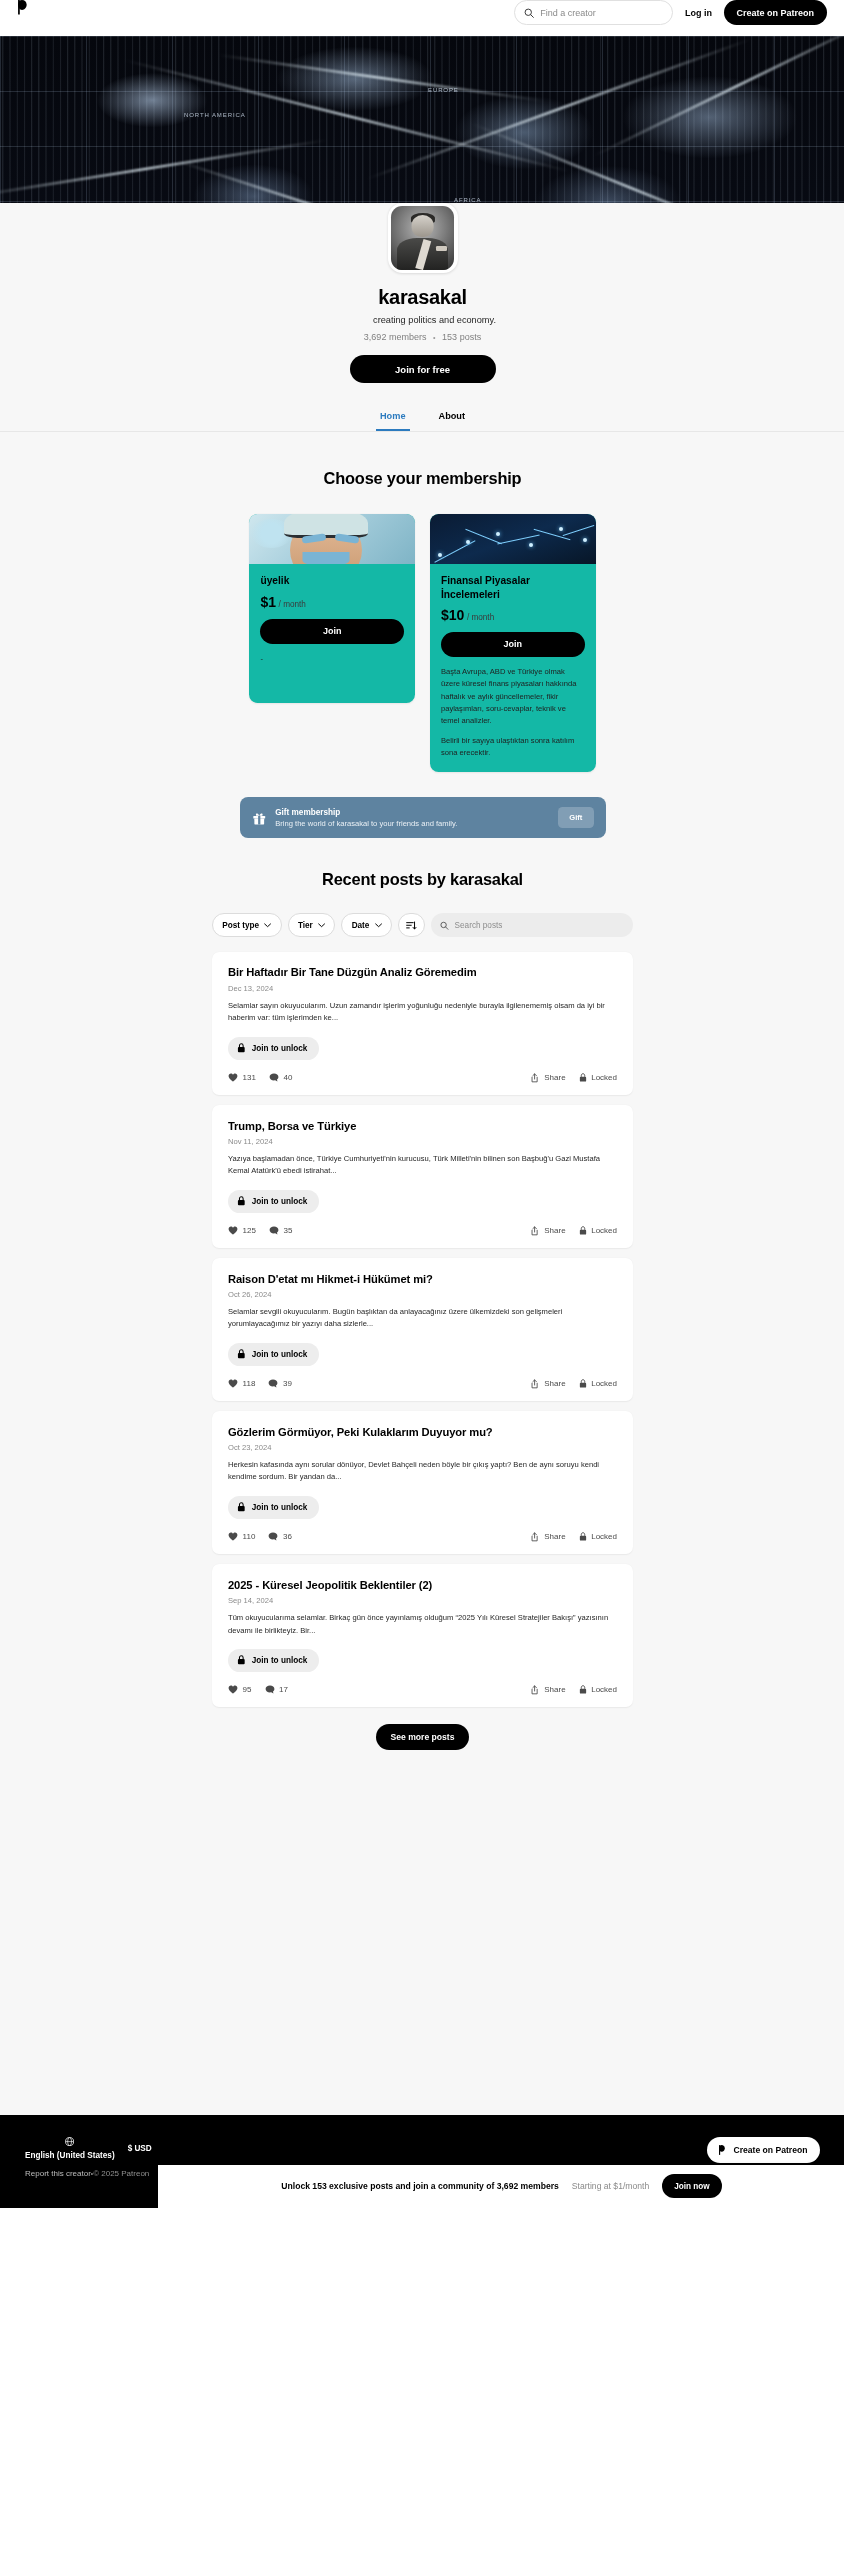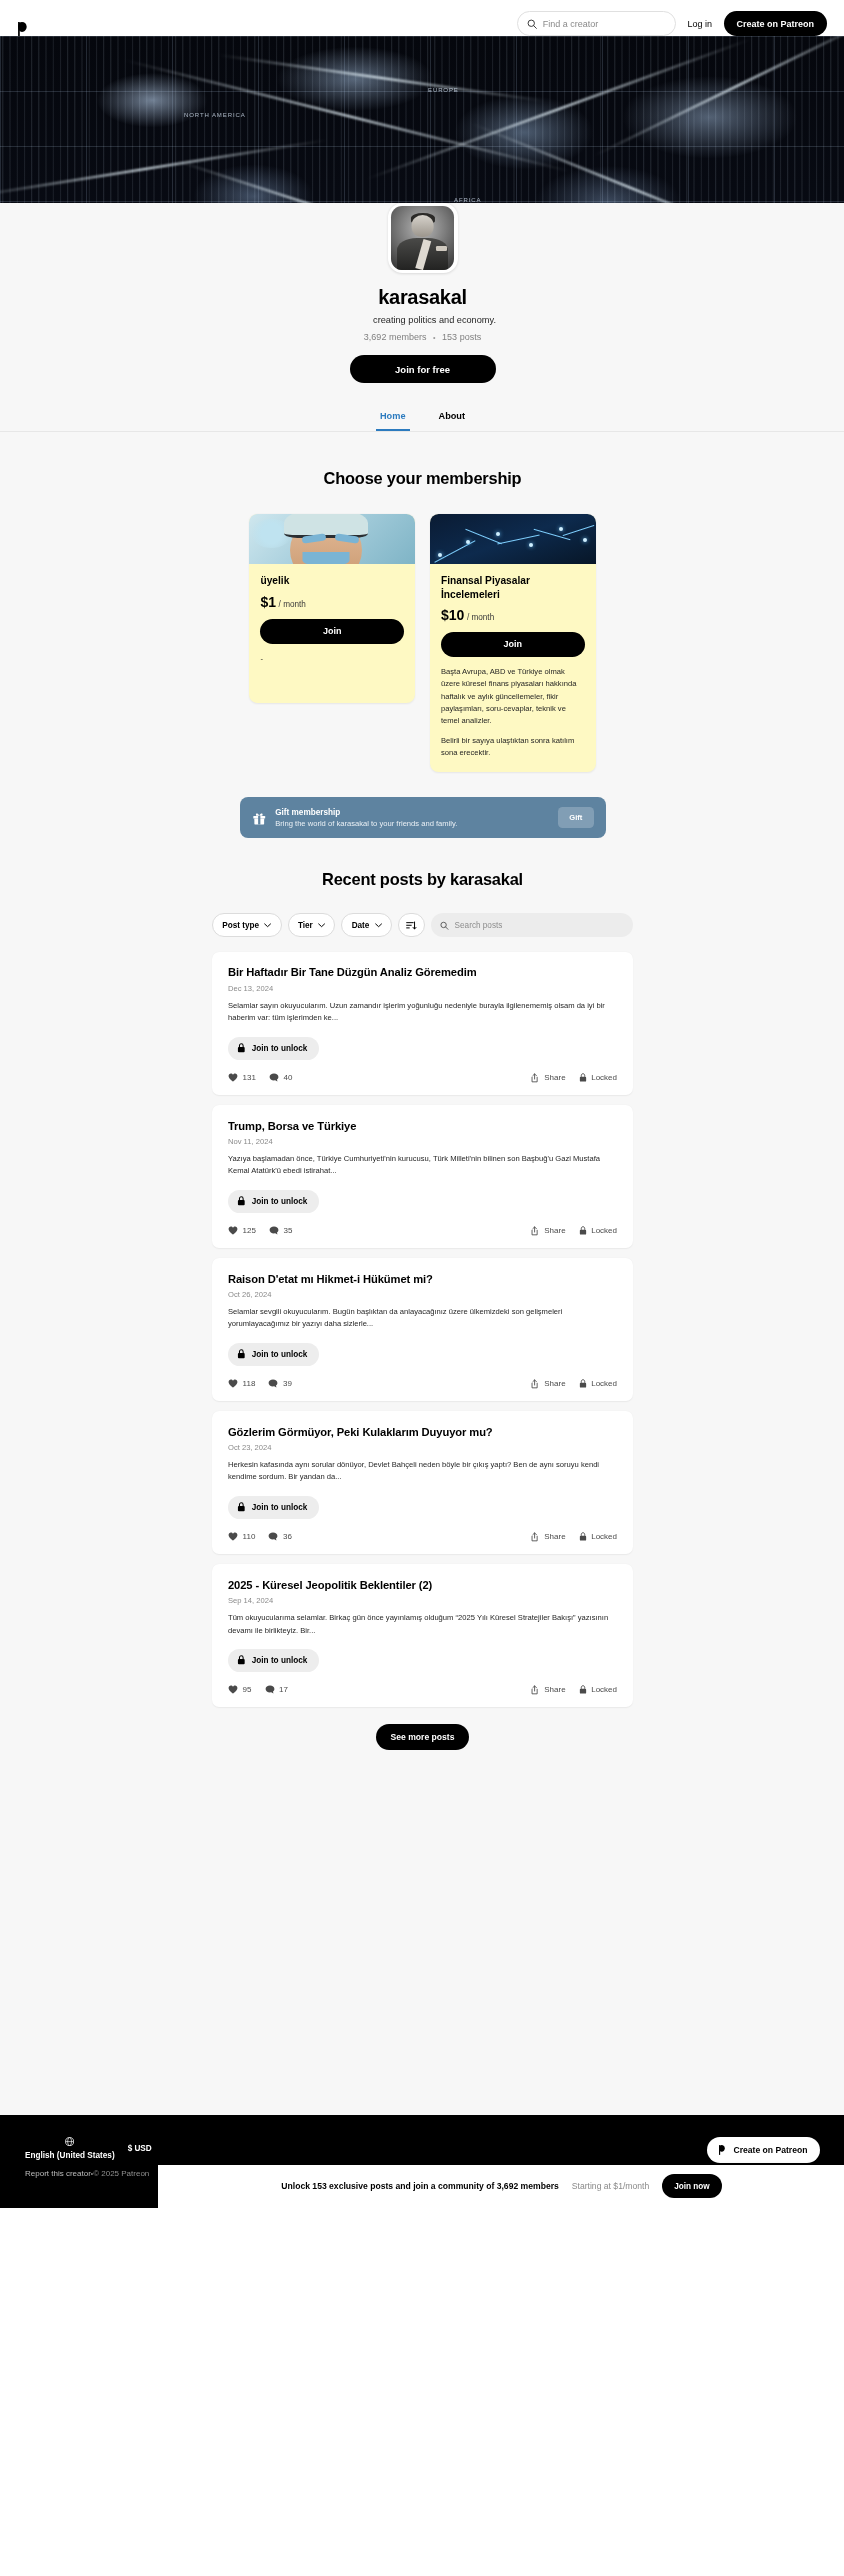--- a/index.html
+++ b/index.html
@@ -9,21 +9,21 @@
     font-family: "Liberation Sans", sans-serif;
     -webkit-font-smoothing: antialiased;
   }
   body { width: 845px; position: relative; overflow-x: hidden; }
 
   
   .topnav {
     height: 36px;
     background: #ffffff;
     display: flex;
-    align-items: flex-end;
+    align-items: flex-start;
     padding: 0 18.4px;
     position: relative;
     z-index: 30;
   }
   .logo-wrap { display: flex; align-items: center; }
   .patreon-logo { width: 12px; height: 14.5px; display: block; }
   .topnav-right {
     margin-left: auto;
     display: flex;
     align-items: center;
@@ -46,21 +46,21 @@
     outline: none;
     font-size: 9px;
     font-family: "Liberation Sans", sans-serif;
     color: #1f1f1f;
     width: 100%;
     background: transparent;
   }
   .search-box input::placeholder { color: #8a8a8a; }
   .login-link {
     font-size: 9px;
-    font-weight: normal;
+    font-weight: bold;
     color: #000;
     text-decoration: none;
     white-space: nowrap;
   }
   .btn-create {
     background: #000;
     color: #fff;
     border: none;
     border-radius: 13px;
     height: 25px;
@@ -260,21 +260,21 @@
   }
   .tier-row {
     display: flex;
     justify-content: center;
     gap: 14.5px;
     margin-top: 26px;
     align-items: flex-start;
   }
   .tier-card {
     width: 166px;
-    background: #fef9c3;
+    background: #14b8a6;
     border-radius: 8.6px;
     overflow: hidden;
     box-shadow: 0 0.7px 2px rgba(0,0,0,.07);
   }
   .tier-img { height: 50px; width: 100%; position: relative; overflow: hidden; }
   .tier-img-1 { background: linear-gradient(135deg, #cfe7ee 0%, #a8cfdd 45%, #7fb4c6 100%); }
   .ti1-face {
     position: absolute; left: 46%; top: 2.6px;
     width: 72px; height: 68px; border-radius: 50%;
     background: linear-gradient(#e3bb99, #c9996f);

